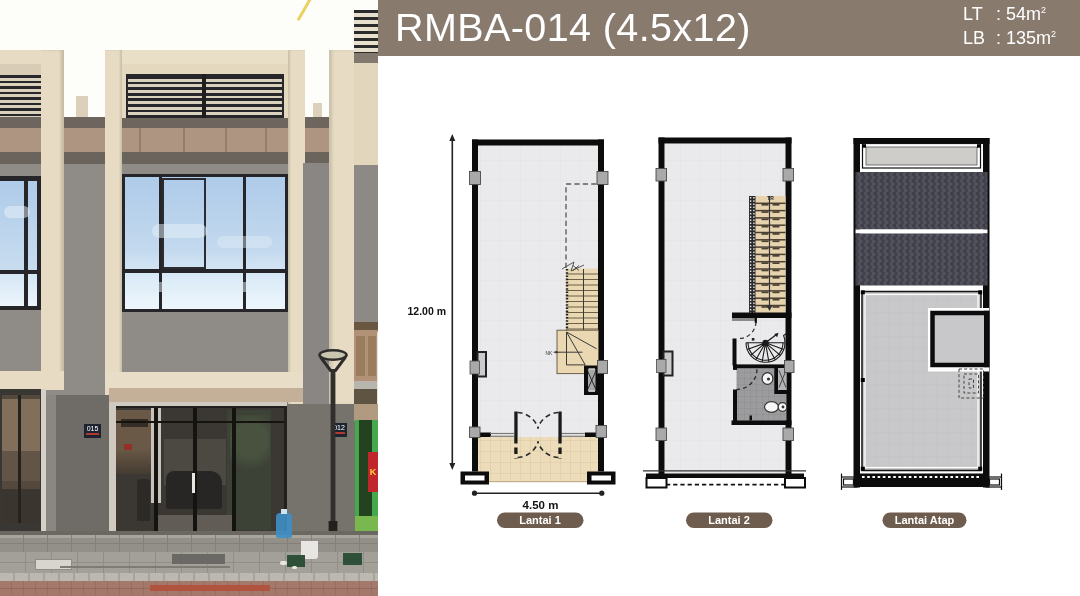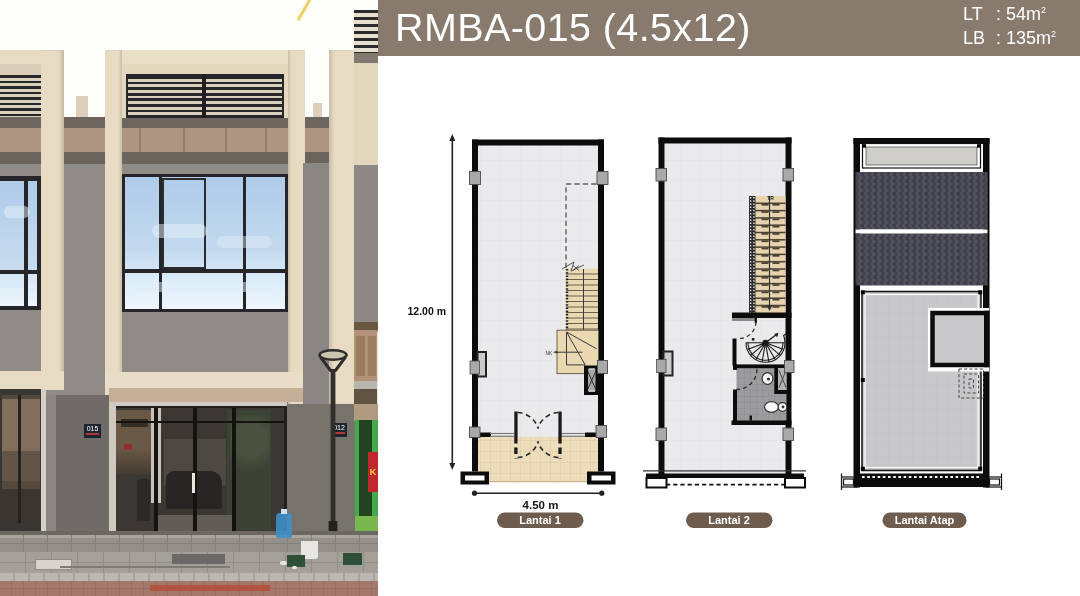--- a/index.html
+++ b/index.html
@@ -187,21 +187,21 @@
     <div class="a" style="left:35px;top:559px;width:35px;height:9px;background:#d8d5cf;border:1px solid #8f8c86;"></div>
 
     <div class="a" style="left:60px;top:566px;width:170px;height:2px;background:#7e7b75;"></div>
 
     <div class="a" style="left:280px;top:561px;width:7px;height:4px;background:#e9e7e2;border-radius:2px;"></div>
     <div class="a" style="left:292px;top:566px;width:5px;height:3px;background:#e9e7e2;border-radius:2px;"></div>
   </div>
 
   <div class="a" style="left:378px;top:0;width:702px;height:56px;background:#897a6e;">
 
-    <div class="a" style="left:17px;top:5px;font-size:39.5px;color:#ffffff;letter-spacing:0.4px;">RMBA-015 (4.5x12)</div>
+    <div class="a" style="left:17px;top:5px;font-size:39.5px;color:#ffffff;letter-spacing:0.4px;">RMBA-014 (4.5x12)</div>
 
     <div class="a" style="left:585px;top:1px;font-size:18px;line-height:19.6px;color:#ffffff;">
       <div><span style="display:inline-block;width:33px;">LT</span>:&nbsp;54m<span style="font-size:9px;vertical-align:7px;">2</span></div>
       <div><span style="display:inline-block;width:33px;">LB</span>:&nbsp;135m<span style="font-size:9px;vertical-align:7px;">2</span></div>
     </div>
   </div>
 
   <svg class="a" style="left:0;top:0;" width="1080" height="596" viewBox="0 0 1080 596">
     <defs>
       <pattern id="floorGrid" width="20" height="20" patternUnits="userSpaceOnUse">

